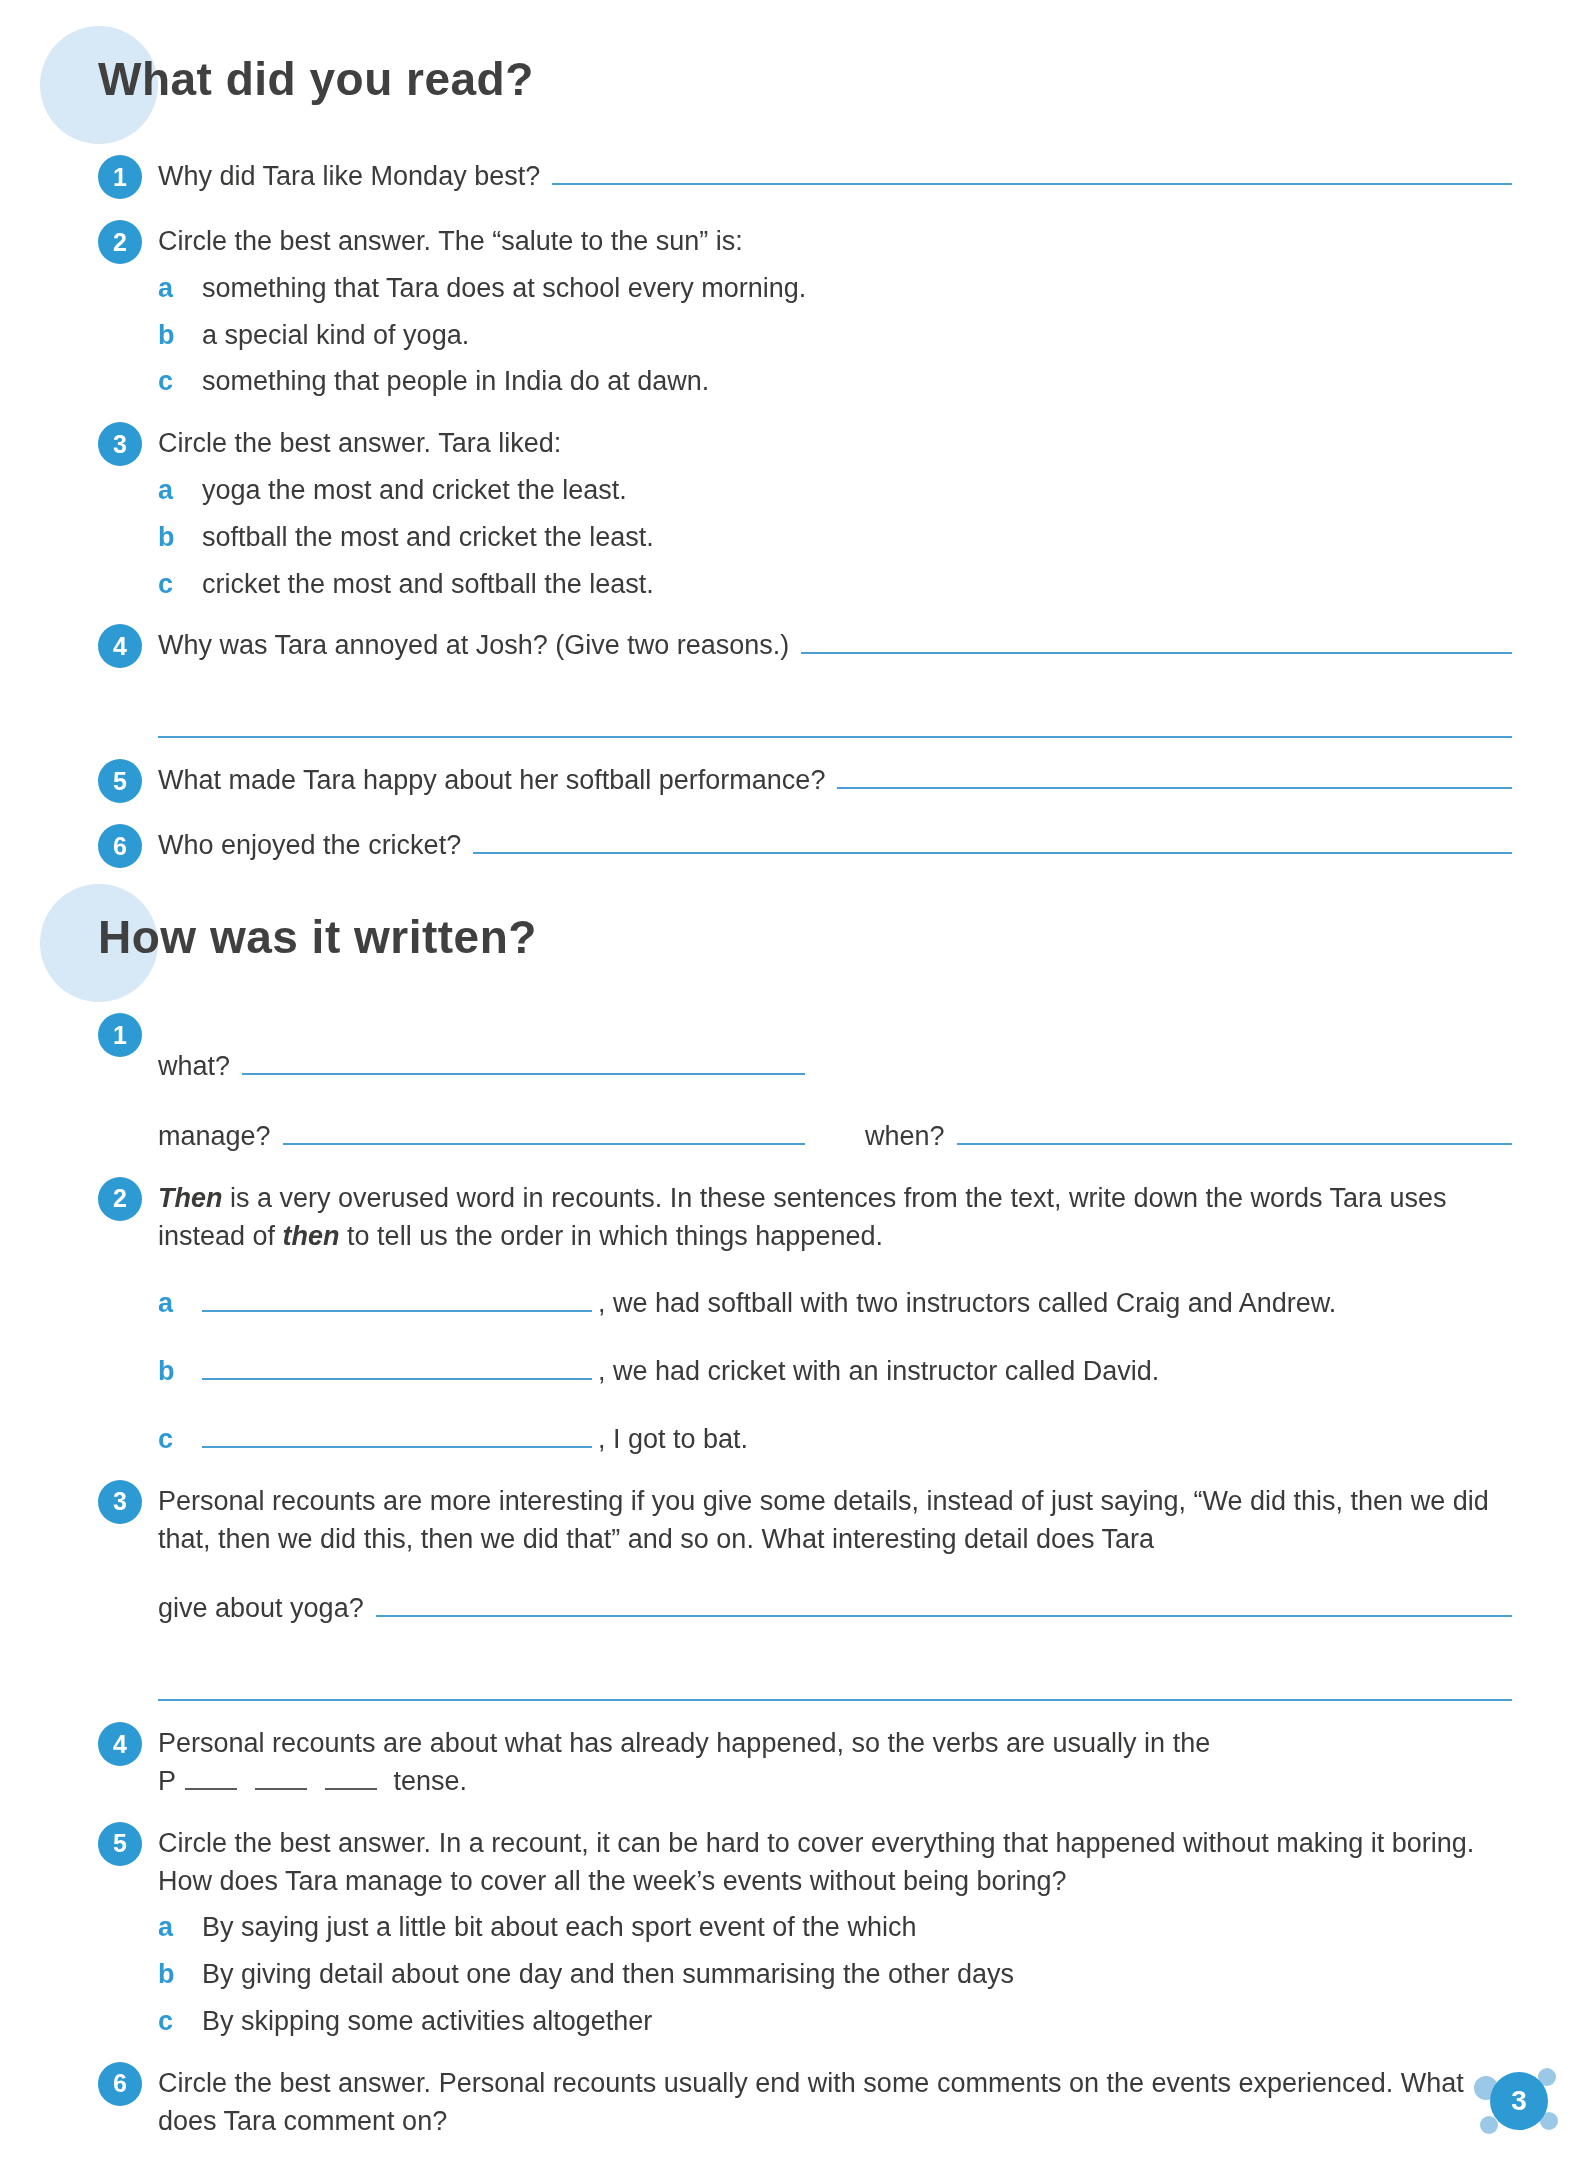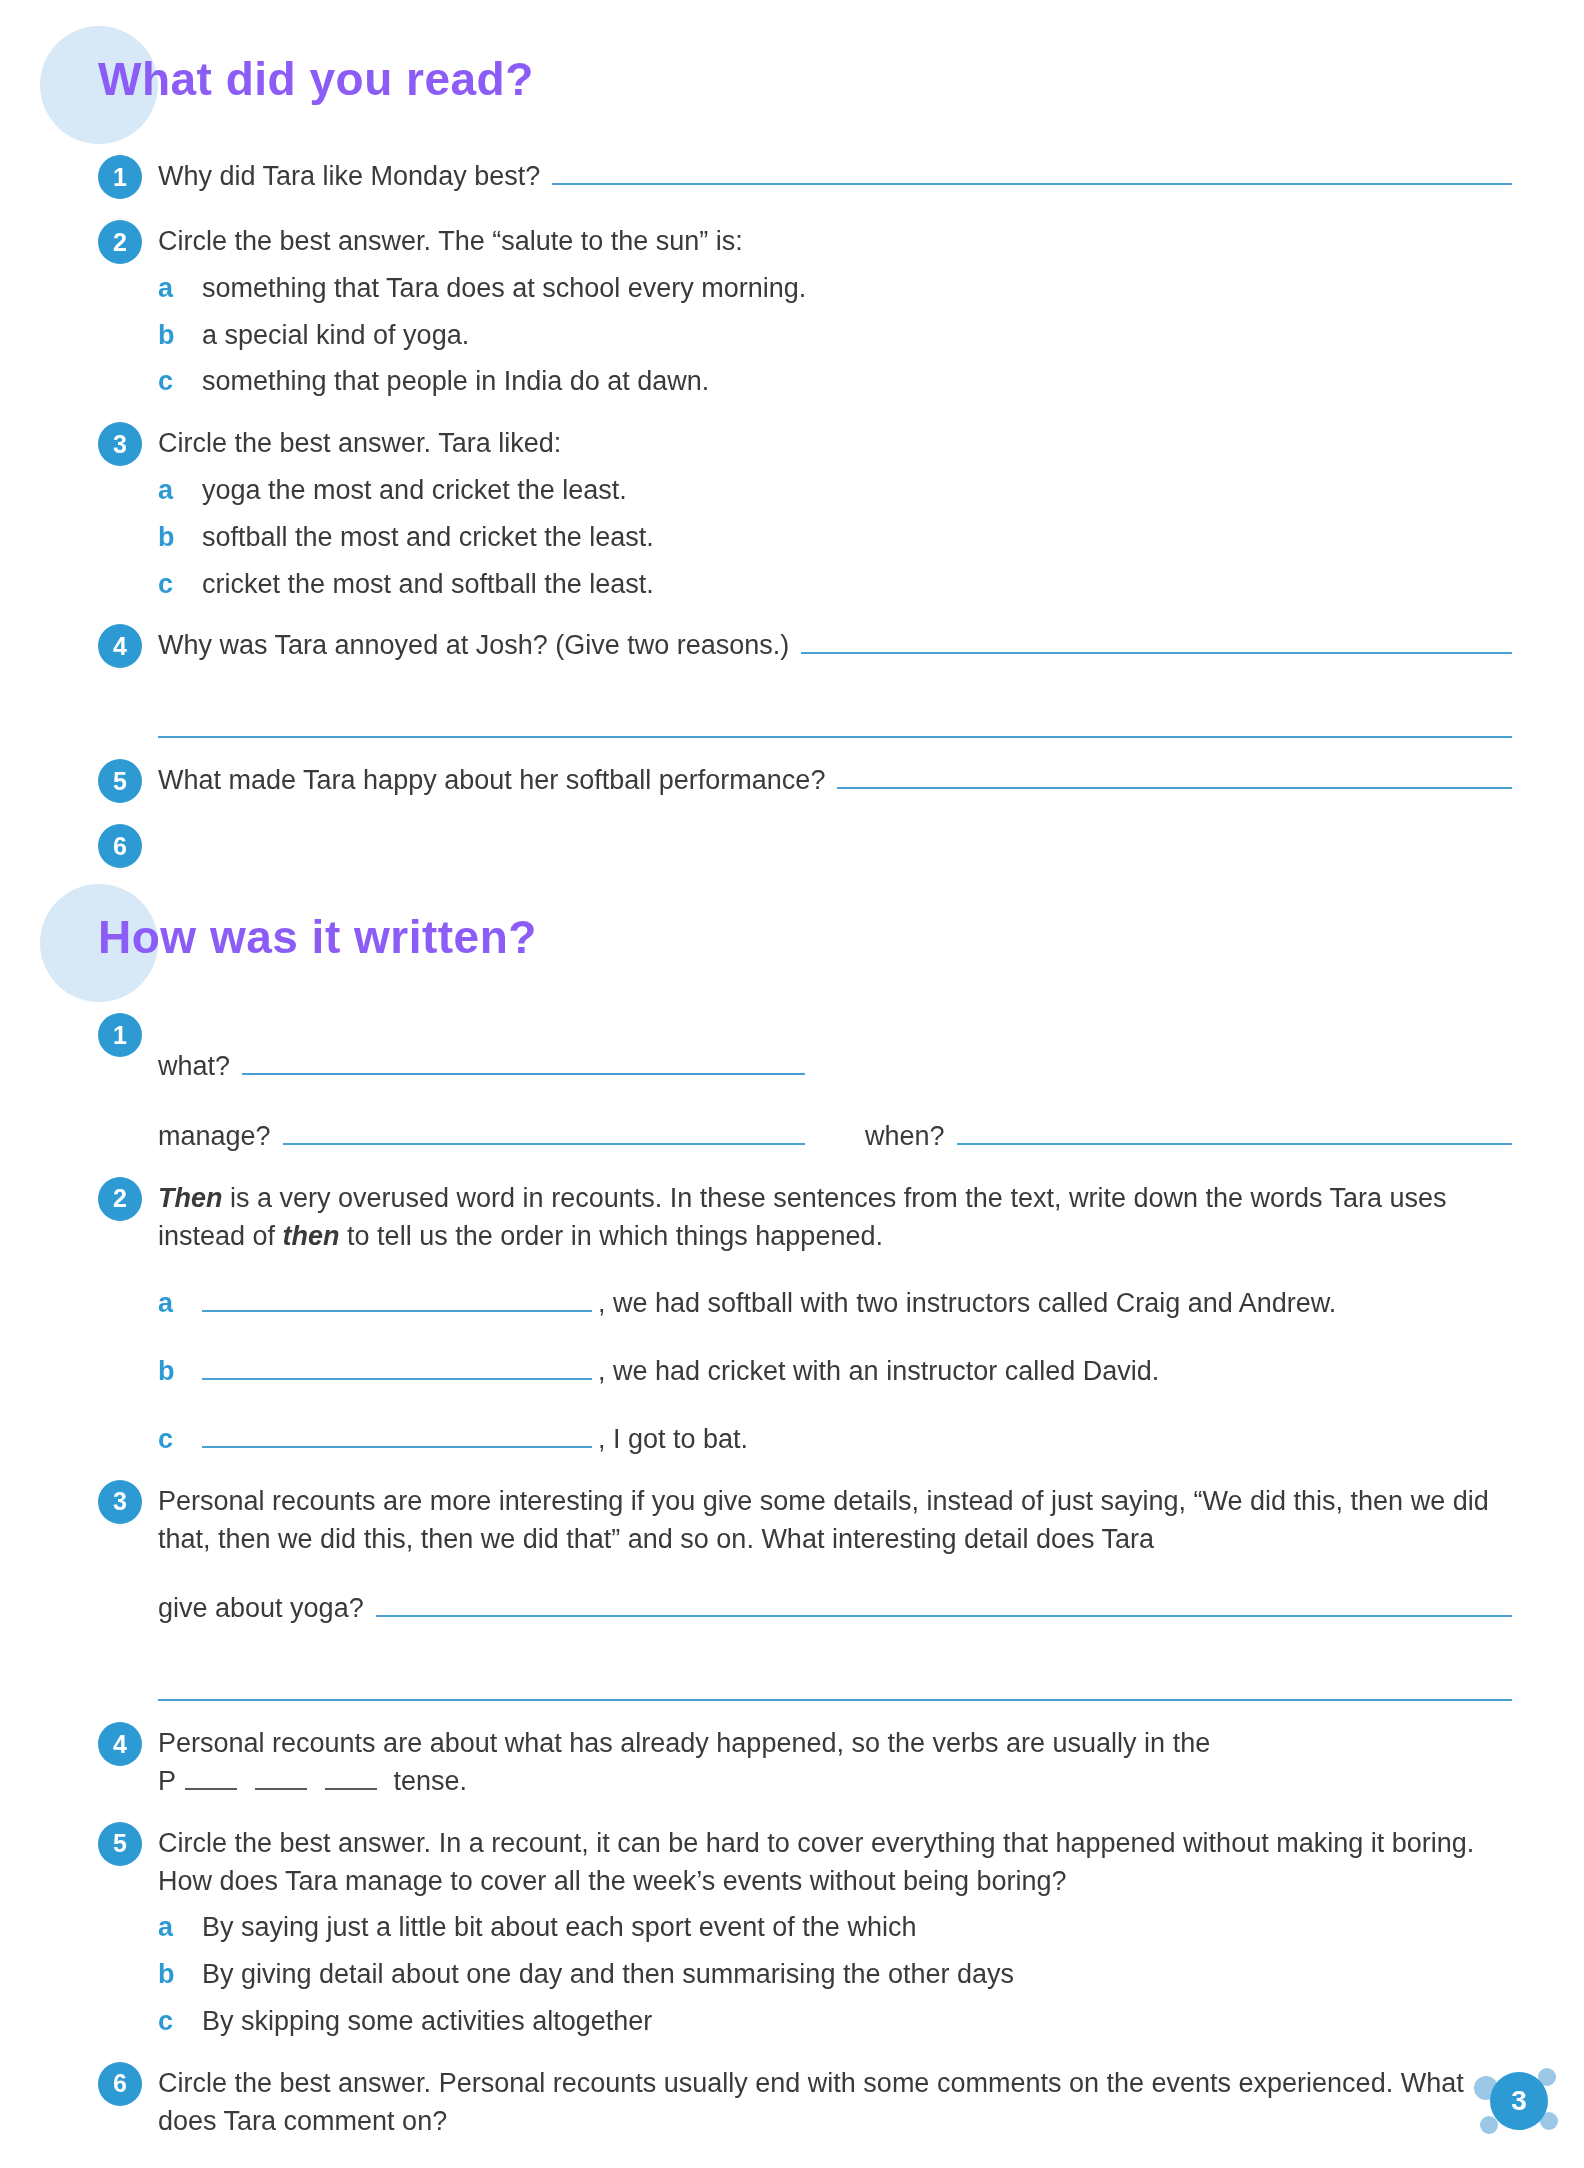--- a/index.html
+++ b/index.html
@@ -18,21 +18,21 @@
   .heading-wrap { position:relative; height:78px; margin-bottom:28px; }
   .heading-wrap.second { margin-top:42px; }
   .bubble {
     position:absolute; left:-58px; top:-26px;
     width:118px; height:118px; border-radius:50%;
     background:#d7e8f6; z-index:0;
   }
   .heading {
     position:relative; z-index:1;
     margin:0; font-size:46px; font-weight:bold;
-    color:#8b5cf6; letter-spacing:0.5px;
+    color:#404040; letter-spacing:0.5px;
   }
 
   
   .q { display:flex; align-items:flex-start; margin-bottom:24px; }
   .qnum {
     width:44px; height:44px; border-radius:50%;
     background:#2d9ad4; color:#fff;
     font-size:25px; font-weight:bold;
     display:flex; align-items:center; justify-content:center;
     flex-shrink:0; margin-top:-3px;
@@ -154,20 +154,26 @@
       <div class="qbody">
         <div class="line-row">
           <span>What made Tara happy about her softball performance?</span>
           <span class="ansline"></span>
         </div>
       </div>
     </div>
 
     <div class="q">
       <span class="qnum">6</span>
+      <div class="qbody">
+        <div class="line-row">
+          <span>Who enjoyed the cricket?</span>
+          <span class="ansline"></span>
+        </div>
+      </div>
     </div>
   </section>
 
   <section>
     <div class="heading-wrap second">
       <span class="bubble"></span>
       <h1 class="heading">How was it written?</h1>
     </div>
 
     <div class="q">

